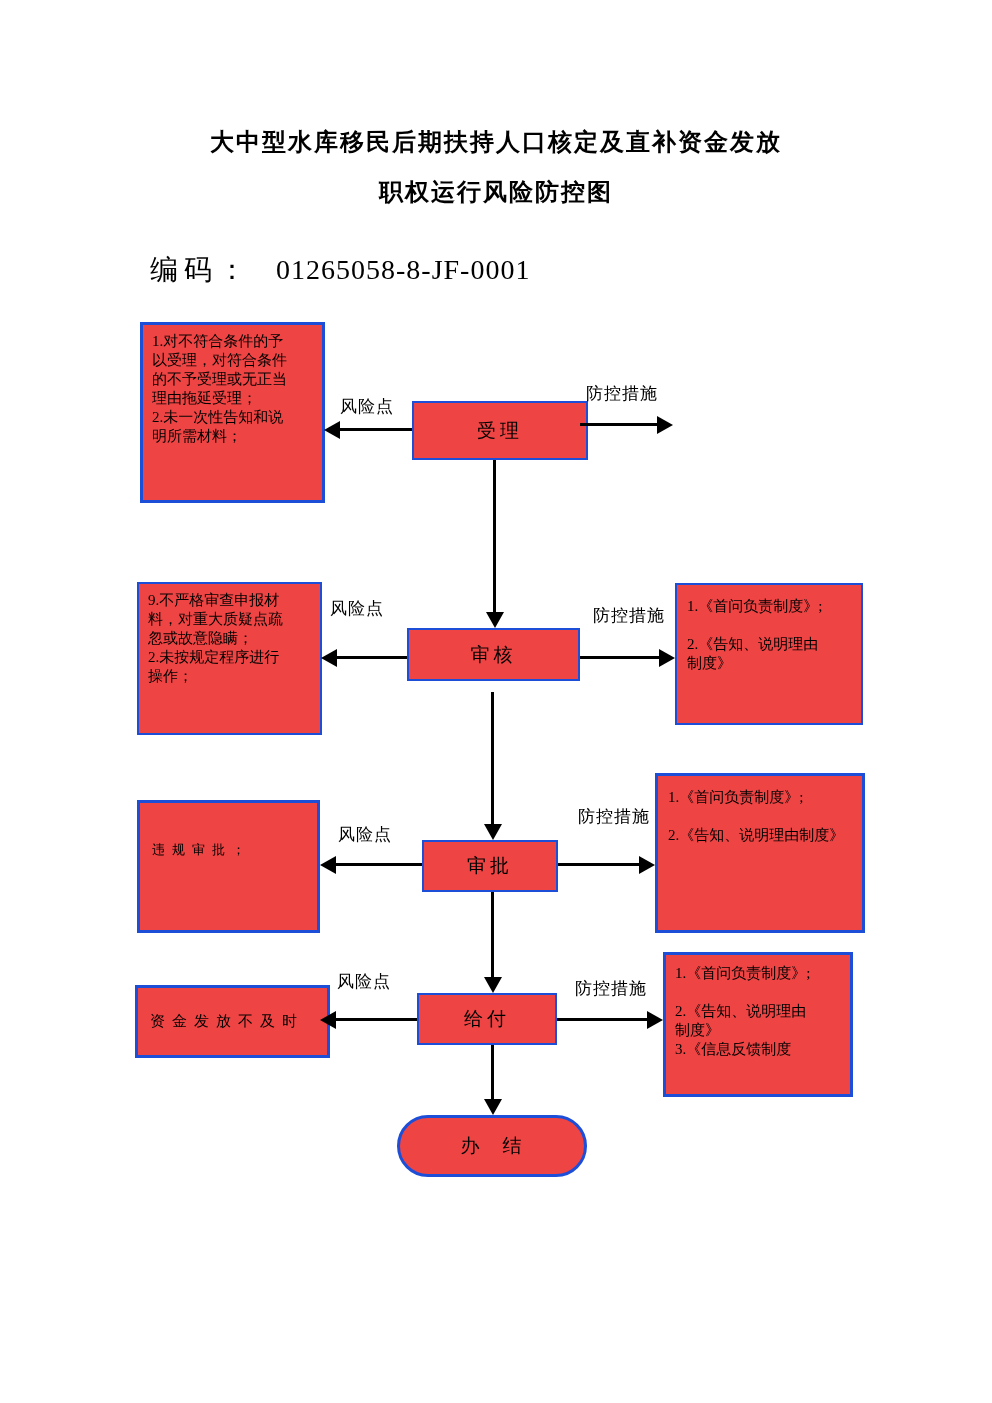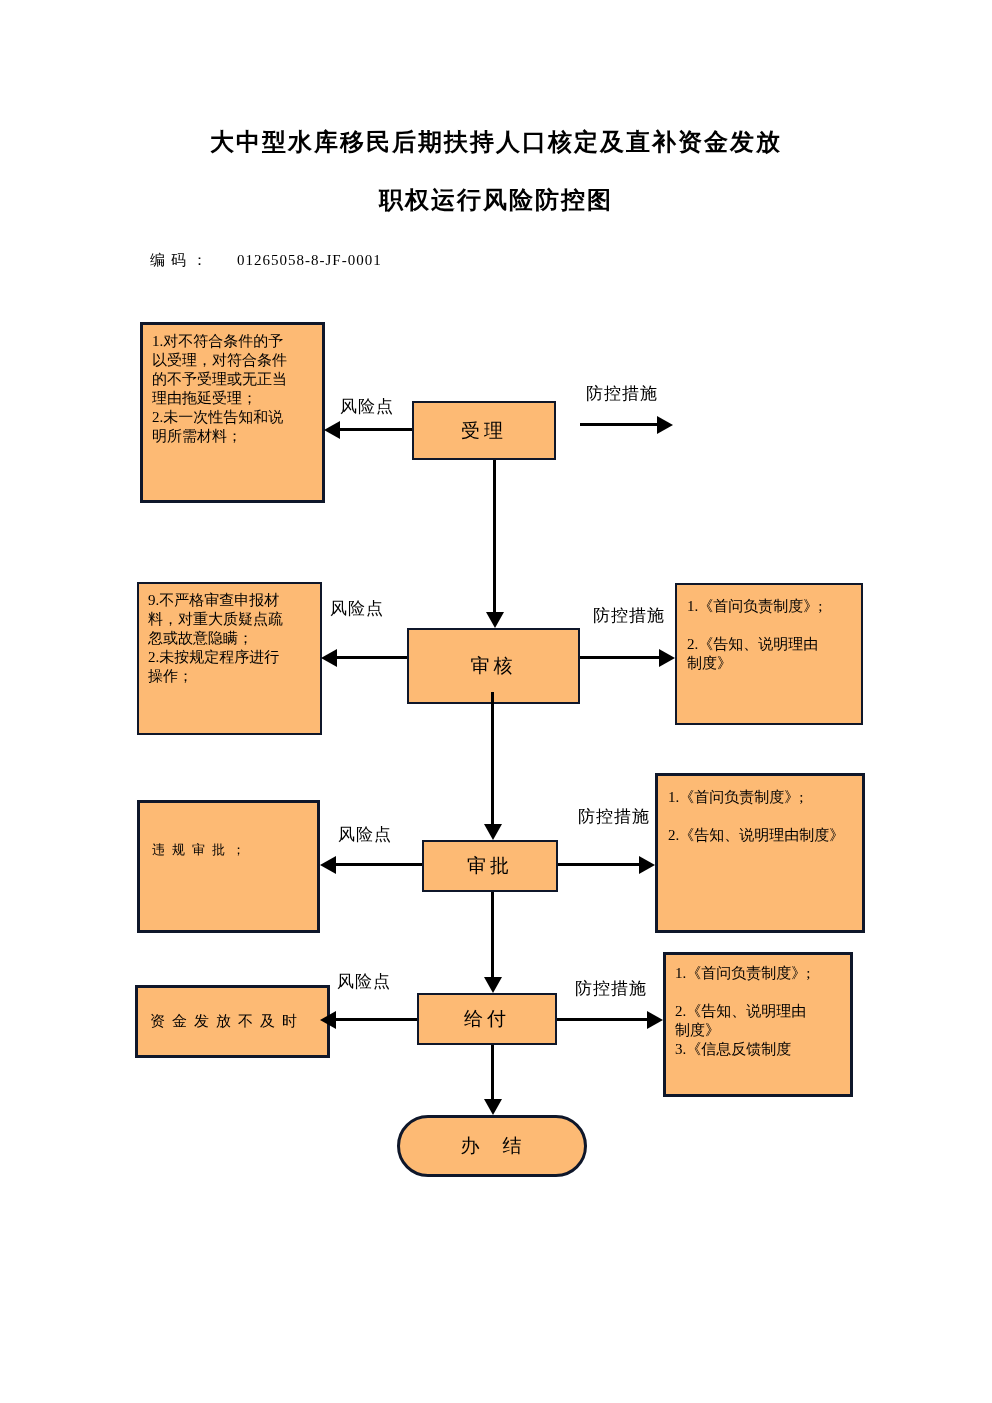--- a/index.html
+++ b/index.html
@@ -8,26 +8,26 @@
     position:relative;
     width:992px; height:1403px;
     background:#ffffff;
     font-family:"Liberation Serif","DejaVu Serif",serif;
     color:#000;
     overflow:hidden;
   }
   .title { position:absolute; left:0; width:100%; text-align:center;
            font-size:24px; font-weight:bold; letter-spacing:2px; }
   .title-1 { top:126px; }
-  .title-2 { top:184px; }
-  .code-line { position:absolute; left:150px; top:251px; font-size:15px; }
+  .title-2 { top:176px; }
+  .code-line { position:absolute; left:150px; top:251px; font-size:28px; }
   .code-label { letter-spacing:6px; }
   .code-value { margin-left:24px; letter-spacing:1px; }
 
-  .box { position:absolute; border:2px solid #0f172a; background:#fdba74; }
+  .box { position:absolute; border:2px solid #1d4ed8; background:#ef4444; }
   .thick { border-width:3px; }
   .box-text { padding:7px 9px; font-size:15px; line-height:19px; white-space:pre-line; }
   .meas-text { padding:12px 10px 7px 10px; }
   .step-box { display:flex; align-items:center; justify-content:center;
               font-size:19px; letter-spacing:4px; }
   .terminal { border-radius:31px; display:flex; align-items:center; justify-content:center;
               font-size:19px; letter-spacing:2px; }
   .flow-label { position:absolute; font-size:17px; letter-spacing:1px; white-space:nowrap; }
 
   .h-line { position:absolute; height:3px; background:#000; }
@@ -56,21 +56,21 @@
 以受理，对符合条件
 的不予受理或无正当
 理由拖延受理；
 2.未一次性告知和说
 明所需材料；</div>
   </div>
   <div class="flow-label" style="left:340px; top:395px;">风险点</div>
   <div class="h-line" style="left:339px; top:428px; width:73px;"></div>
   <div class="ah ah-left" style="left:324px; top:421px;"></div>
 
-  <div class="box step-box" style="left:412px; top:401px; width:144px; height:59px;">
+  <div class="box step-box" style="left:412px; top:401px; width:176px; height:59px;">
     <span>受理</span>
   </div>
 
   <div class="flow-label" style="left:586px; top:382px;">防控措施</div>
   <div class="h-line" style="left:580px; top:423px; width:77px;"></div>
   <div class="ah ah-right" style="left:657px; top:416px;"></div>
 
 
   <div class="v-line" style="left:493px; top:460px; height:152px;"></div>
   <div class="ah ah-down" style="left:486px; top:612px;"></div>
@@ -79,21 +79,21 @@
     <div class="box-text">9.不严格审查申报材
 料，对重大质疑点疏
 忽或故意隐瞒；
 2.未按规定程序进行
 操作；</div>
   </div>
   <div class="flow-label" style="left:330px; top:597px;">风险点</div>
   <div class="h-line" style="left:336px; top:656px; width:71px;"></div>
   <div class="ah ah-left" style="left:321px; top:649px;"></div>
 
-  <div class="box step-box" style="left:407px; top:628px; width:173px; height:76px;">
+  <div class="box step-box" style="left:407px; top:628px; width:173px; height:53px;">
     <span>审核</span>
   </div>
 
   <div class="flow-label" style="left:593px; top:604px;">防控措施</div>
   <div class="h-line" style="left:580px; top:656px; width:79px;"></div>
   <div class="ah ah-right" style="left:659px; top:649px;"></div>
 
   <div class="box" style="left:675px; top:583px; width:188px; height:142px;">
     <div class="box-text meas-text">1.《首问负责制度》;
 

